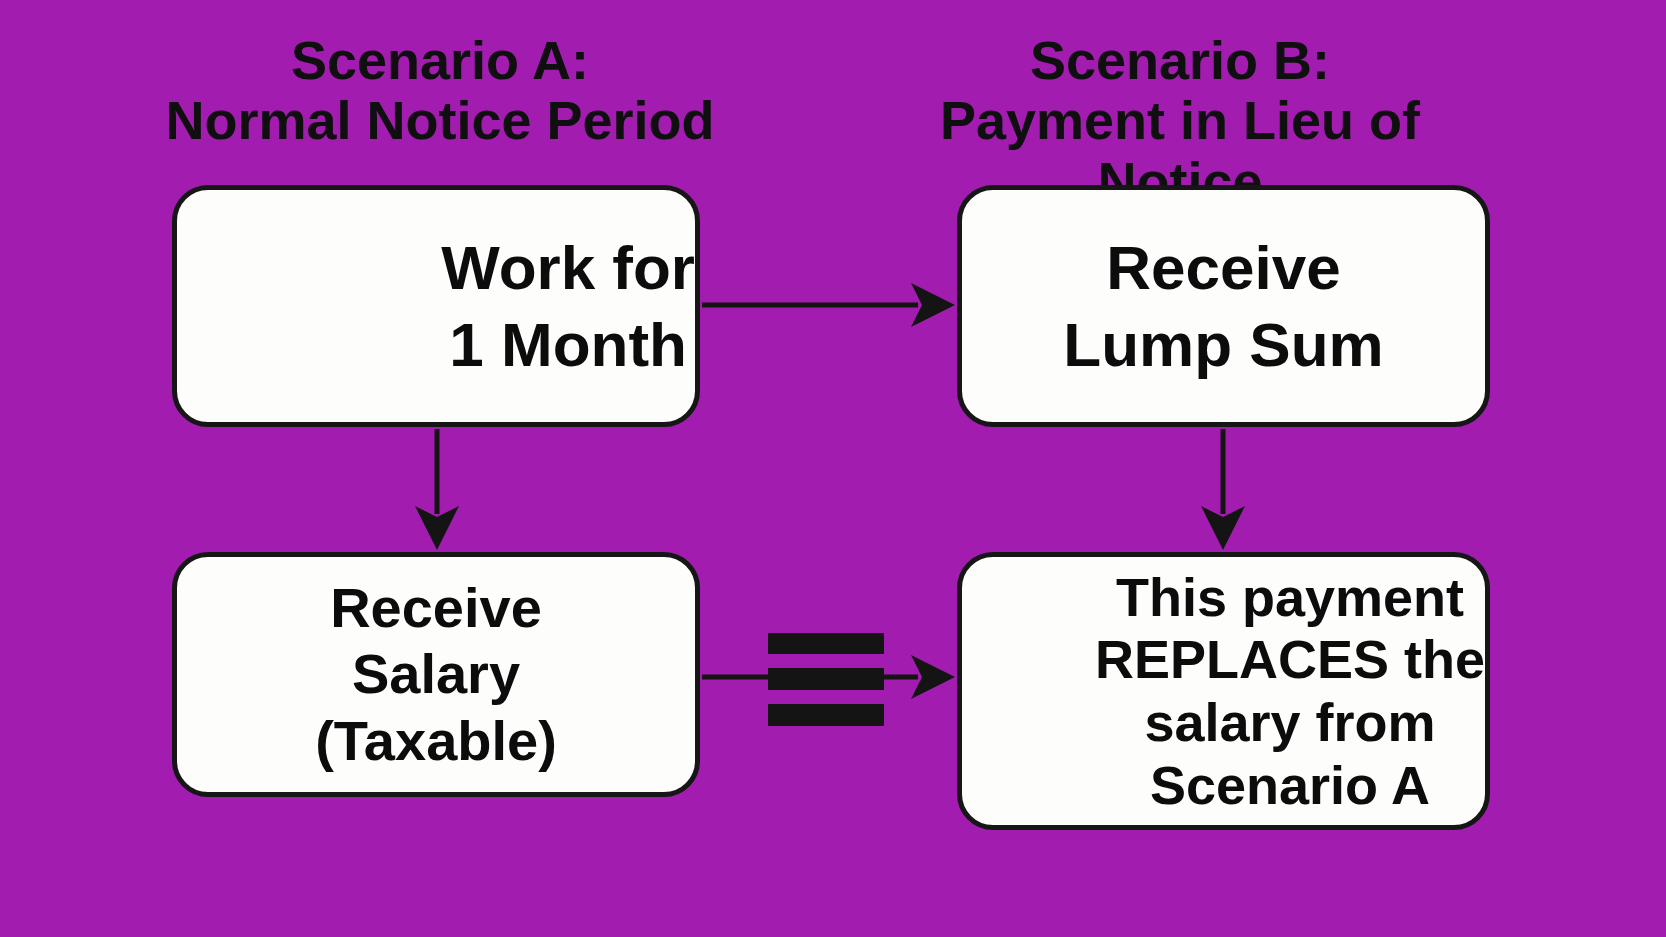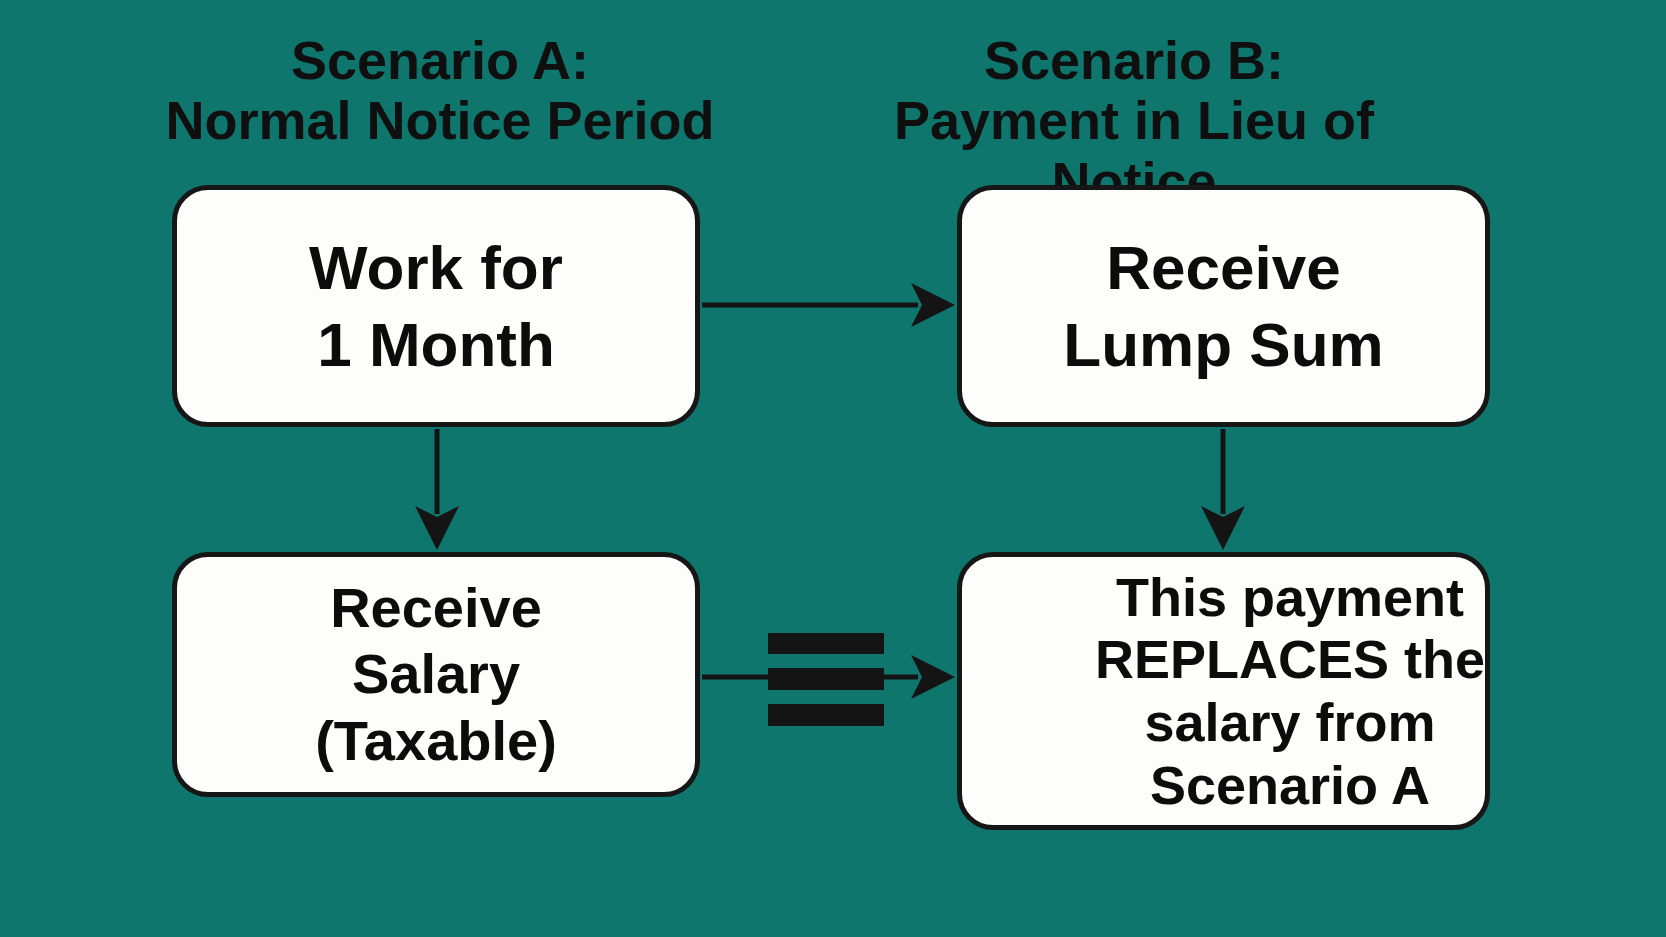--- a/index.html
+++ b/index.html
@@ -3,54 +3,54 @@
 <meta charset="utf-8">
 <style>
   html, body {
     margin: 0;
     padding: 0;
   }
   .canvas {
     position: relative;
     width: 1666px;
     height: 937px;
-    background: #0f766e;
+    background: #a21caf;
     font-family: "Liberation Sans", sans-serif;
     color: #0f0f0f;
     overflow: hidden;
   }
   .title {
     position: absolute;
     top: 30px;
     text-align: center;
     font-weight: 700;
     font-size: 54px;
     line-height: 1.12;
     white-space: pre-line;
     color: #0f0f0f;
   }
   .title-a { left: 130px; width: 620px; }
-  .title-b { left: 834px; width: 600px; }
+  .title-b { left: 880px; width: 600px; }
   .box {
     position: absolute;
     box-sizing: border-box;
     background: #fdfdfb;
     border: 5px solid #161616;
     border-radius: 36px;
     display: flex;
     align-items: center;
     justify-content: center;
     text-align: center;
   }
   .box span {
     font-weight: 700;
     white-space: pre-line;
     color: #0c0c0c;
   }
-  .box-work    { left: 172px; top: 185px; width: 528px; height: 242px; }
+  .box-work    { left: 172px; top: 185px; width: 528px; height: 242px; justify-content: flex-end; }
   .box-lump    { left: 957px; top: 185px; width: 533px; height: 242px; }
   .box-salary  { left: 172px; top: 552px; width: 528px; height: 245px; }
   .box-replaces{ left: 957px; top: 552px; width: 533px; height: 278px; justify-content: flex-end; }
   .box-work span, .box-lump span { font-size: 62px; line-height: 1.25; }
   .box-salary span   { font-size: 56px; line-height: 1.18; }
   .box-replaces span { font-size: 54px; line-height: 1.16; }
   .connector-layer {
     position: absolute;
     left: 0; top: 0;
     width: 1666px;

